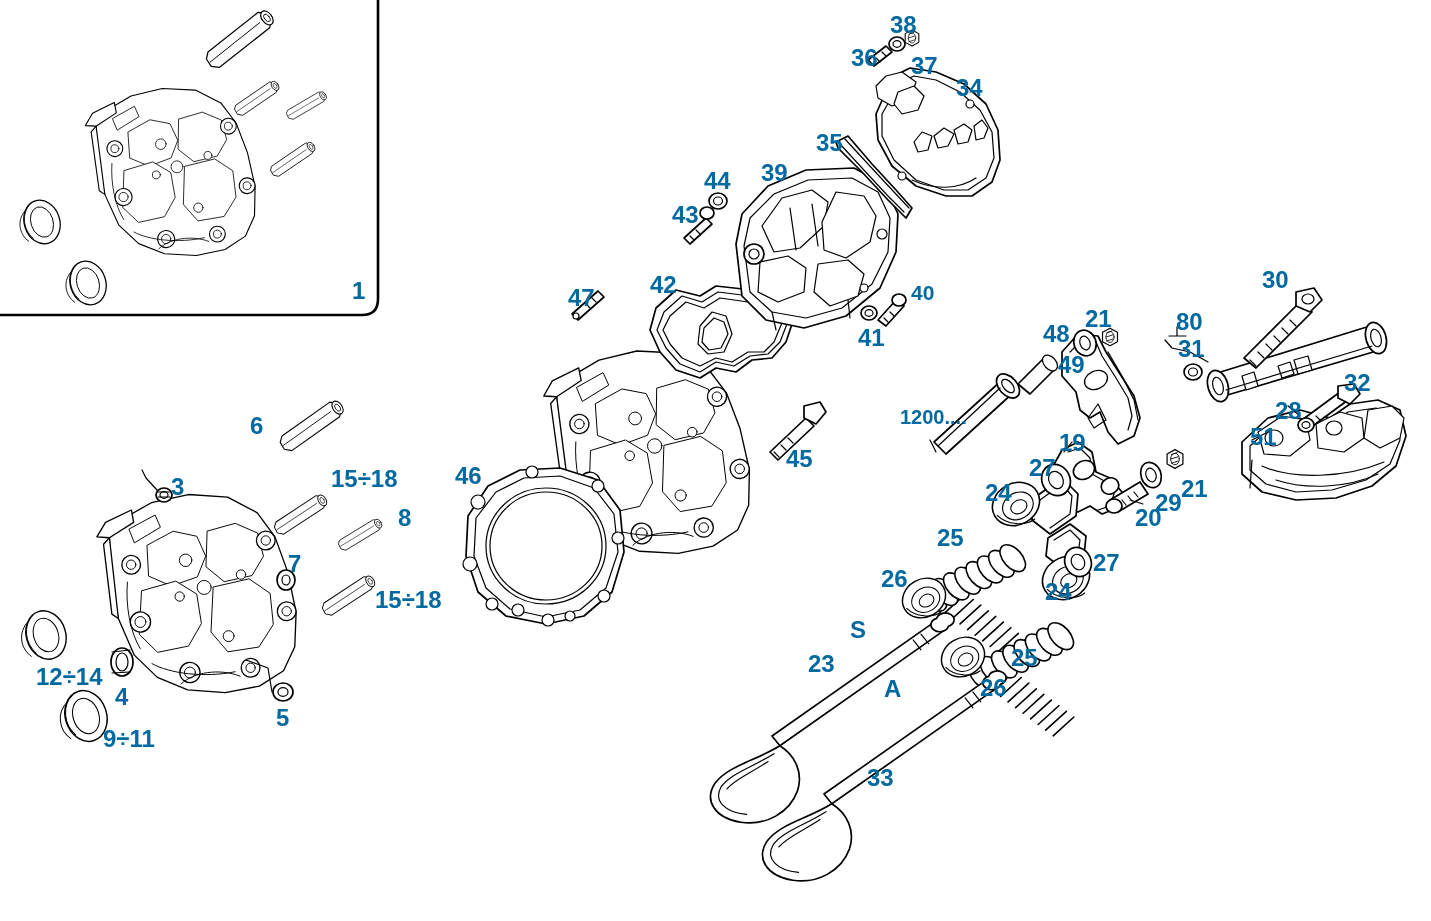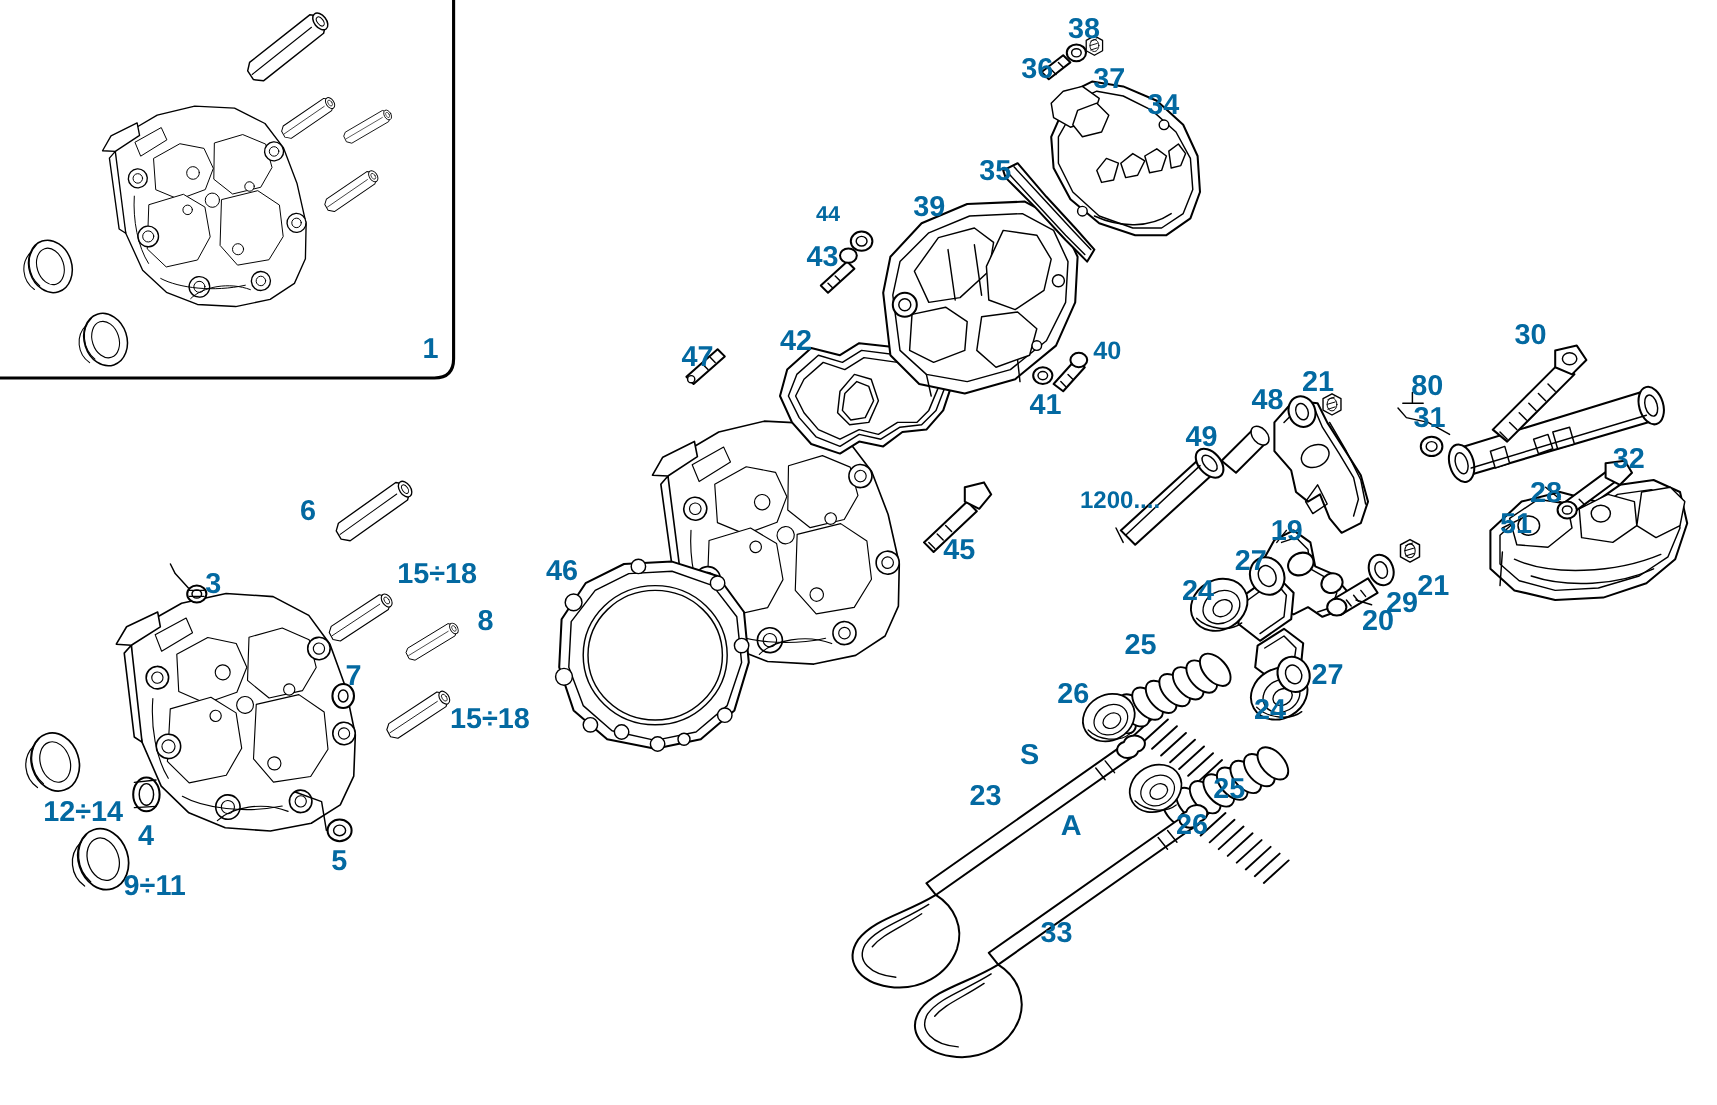--- a/index.html
+++ b/index.html
@@ -520,26 +520,26 @@
       <div class="lbl" style="left: 956px; top: 76px; font-size: 24px;">34</div>
       <div class="lbl" style="left: 816px; top: 131px; font-size: 24px;">35</div>
       <div class="lbl" style="left: 851px; top: 46px; font-size: 24px;">36</div>
       <div class="lbl" style="left: 911px; top: 54px; font-size: 24px;">37</div>
       <div class="lbl" style="left: 890px; top: 13px; font-size: 24px;">38</div>
       <div class="lbl" style="left: 761px; top: 161px; font-size: 24px;">39</div>
       <div class="lbl" style="left: 911px; top: 282px; font-size: 21px;">40</div>
       <div class="lbl" style="left: 858px; top: 326px; font-size: 24px;">41</div>
       <div class="lbl" style="left: 650px; top: 273px; font-size: 24px;">42</div>
       <div class="lbl" style="left: 672px; top: 203px; font-size: 24px;">43</div>
-      <div class="lbl" style="left: 680px; top: 169px; font-size: 18px; text-align: right;">44</div>
+      <div class="lbl" style="left: 704px; top: 169px; font-size: 24px; text-align: right;">44</div>
       <div class="lbl" style="left: 786px; top: 447px; font-size: 24px;">45</div>
       <div class="lbl" style="left: 455px; top: 464px; font-size: 24px;">46</div>
       <div class="lbl" style="left: 568px; top: 286px; font-size: 24px;">47</div>
       <div class="lbl" style="left: 1043px; top: 322px; font-size: 24px;">48</div>
-      <div class="lbl" style="left: 988px; top: 353px; font-size: 24px;">49</div>
+      <div class="lbl" style="left: 1058px; top: 353px; font-size: 24px;">49</div>
       <div class="lbl" style="left: 1176px; top: 310px; font-size: 24px;">80</div>
       <div class="lbl" style="left: 1250px; top: 425px; font-size: 24px;">51</div>
       <div class="lbl" style="left: 850px; top: 618px; font-size: 24px;">S</div>
       <div class="lbl" style="left: 884px; top: 677px; font-size: 24px;">A</div>
       <div class="lbl" style="left: 900px; top: 407px; font-size: 20px;">1200....</div>
     </div>
 
 </div>
 
 </body></html>

